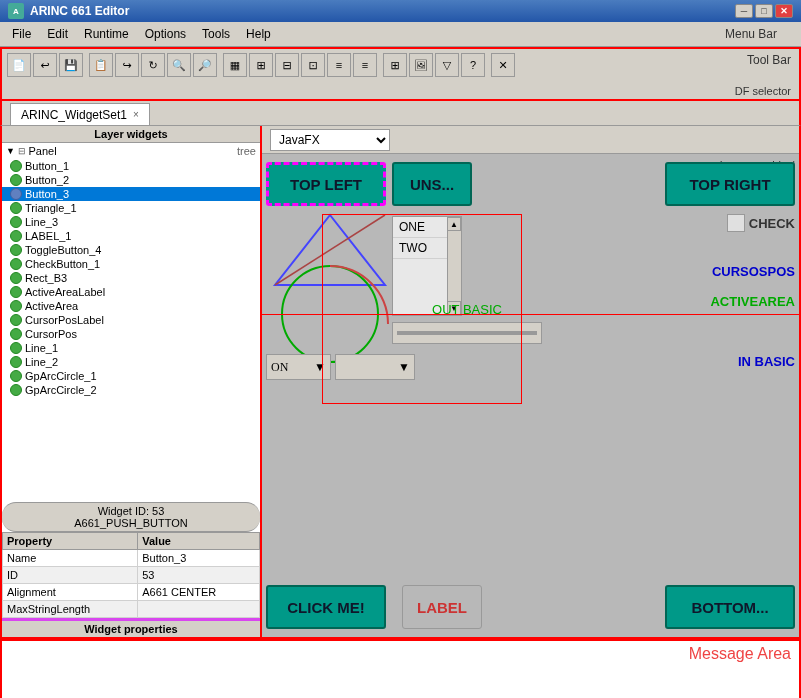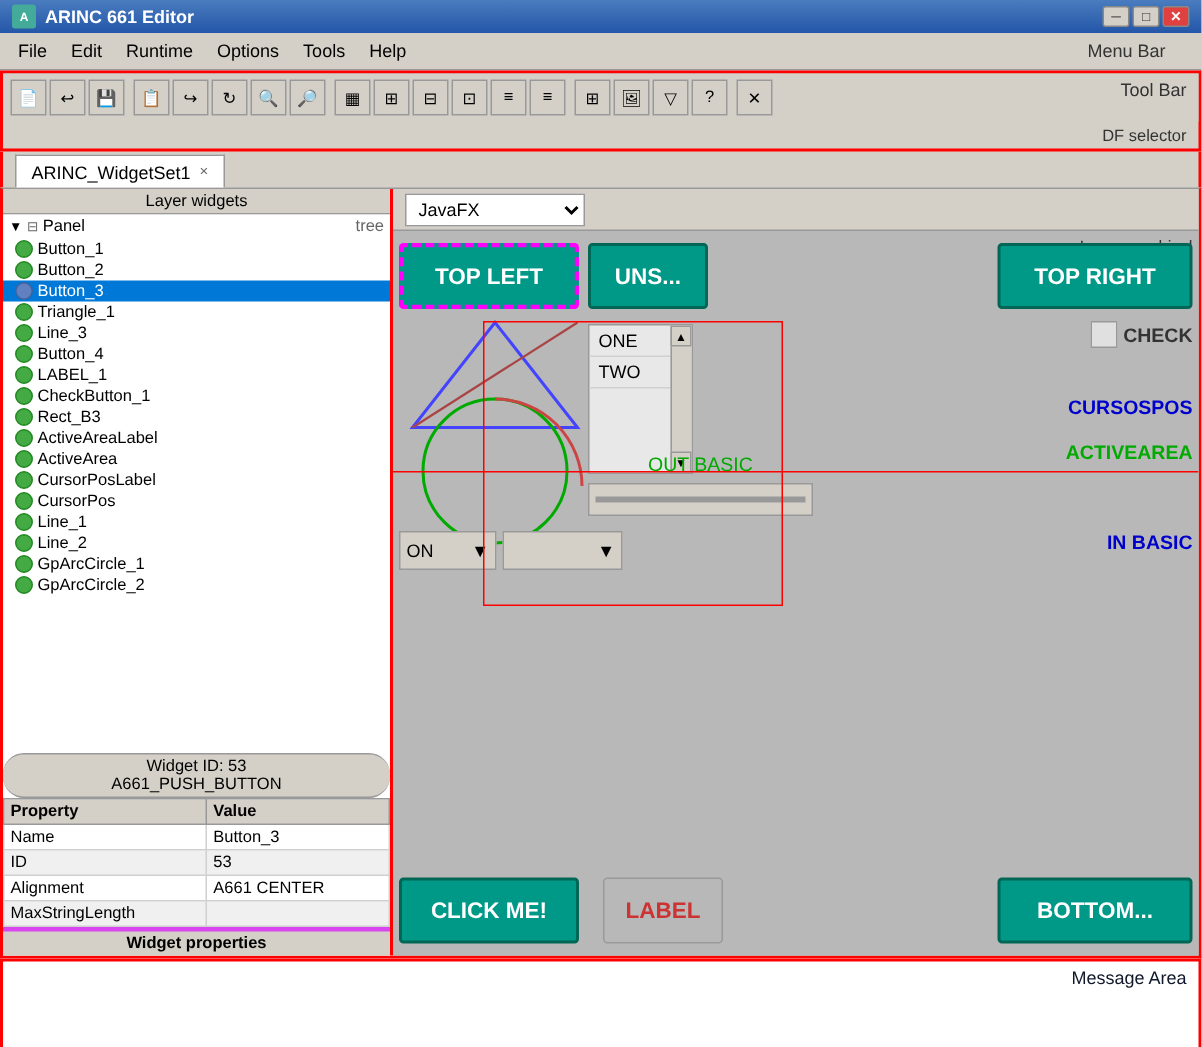--- a/index.html
+++ b/index.html
@@ -96,21 +96,21 @@
       width: 260px;
       border-right: 2px solid red;
       display: flex;
       flex-direction: column;
       background: white;
     }
     .panel-header {
       background: #d4d0c8;
       padding: 2px 4px;
       font-size: 11px;
-      font-weight: normal;
+      font-weight: bold;
       text-align: center;
       border-bottom: 1px solid #999;
     }
     .tree-area {
       flex: 1;
       overflow: hidden;
       background: white;
     }
     .tree-item {
       display: flex;
@@ -200,21 +200,21 @@
       right: 4px;
       top: 4px;
       font-size: 11px;
       color: #333;
     }
     
     
     .gfx-btn {
       position: absolute;
       background: #009988;
-      color: #ffffff;
+      color: #0f172a;
       font-weight: bold;
       font-size: 15px;
       border: 2px solid #006655;
       border-radius: 3px;
       display: flex; align-items: center; justify-content: center;
       cursor: pointer;
     }
     .gfx-btn.selected {
       border: 3px dashed #ff00ff;
     }
@@ -313,21 +313,21 @@
       font-size: 13px;
       font-weight: bold;
       color: #0000cc;
     }
     
     
     .dropdown-area {
       position: absolute;
       left: 4px;
       top: 200px;
-      display: flex; gap: 4px;
+      display: flex; gap: 4px; font-family: Liberation Serif, serif;
     }
     .small-dropdown {
       width: 65px; height: 26px;
       background: #d4d0c8;
       border: 1px solid #999;
       display: flex; align-items: center; justify-content: space-between;
       padding: 0 4px;
       font-size: 12px;
     }
     .small-dropdown2 {
@@ -378,22 +378,22 @@
       height: 80px;
       border: 2px solid red;
       margin-top: 0;
       background: white;
       position: relative;
     }
     .message-label {
       position: absolute;
       right: 8px;
       top: 4px;
-      font-size: 12px;
-      color: #0f172a;
+      font-size: 16px;
+      color: #ef4444;
       text-align: right;
     }
   </style>
 </head>
 <body>
 
 <div class="title-bar">
   <div class="title-bar-icon">A</div>
   <span>ARINC 661 Editor</span>
   <div class="title-bar-controls">
@@ -482,25 +482,25 @@
       <div class="tree-item">
         <span class="icon green"></span>
         <span>Triangle_1</span>
       </div>
       <div class="tree-item">
         <span class="icon green"></span>
         <span>Line_3</span>
       </div>
       <div class="tree-item">
         <span class="icon green"></span>
-        <span>Button_4</span>
-      </div>
-      <div class="tree-item">
-        <span class="icon green"></span>
         <span>LABEL_1</span>
+      </div>
+      <div class="tree-item">
+        <span class="icon green"></span>
+        <span>ToggleButton_4</span>
       </div>
       <div class="tree-item">
         <span class="icon green"></span>
         <span>CheckButton_1</span>
       </div>
       <div class="tree-item">
         <span class="icon green"></span>
         <span>Rect_B3</span>
       </div>
       <div class="tree-item">

